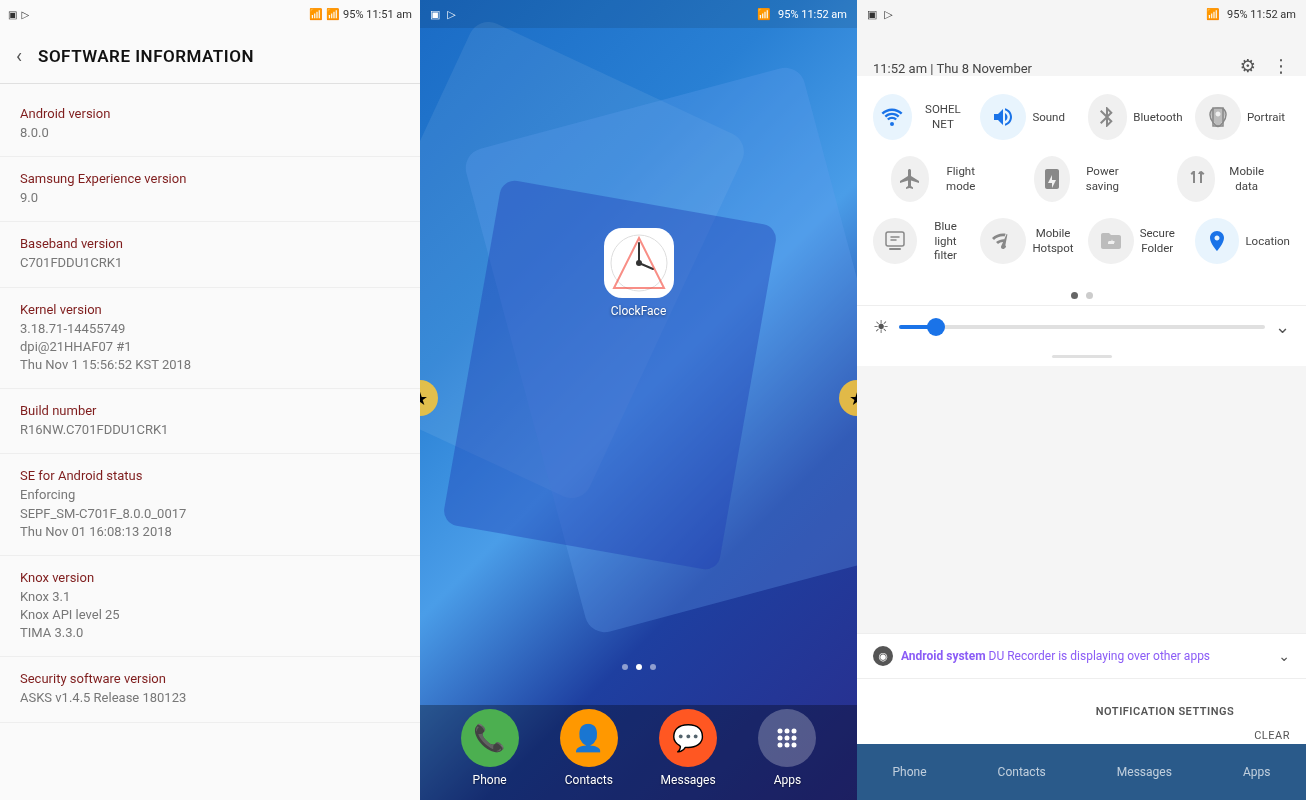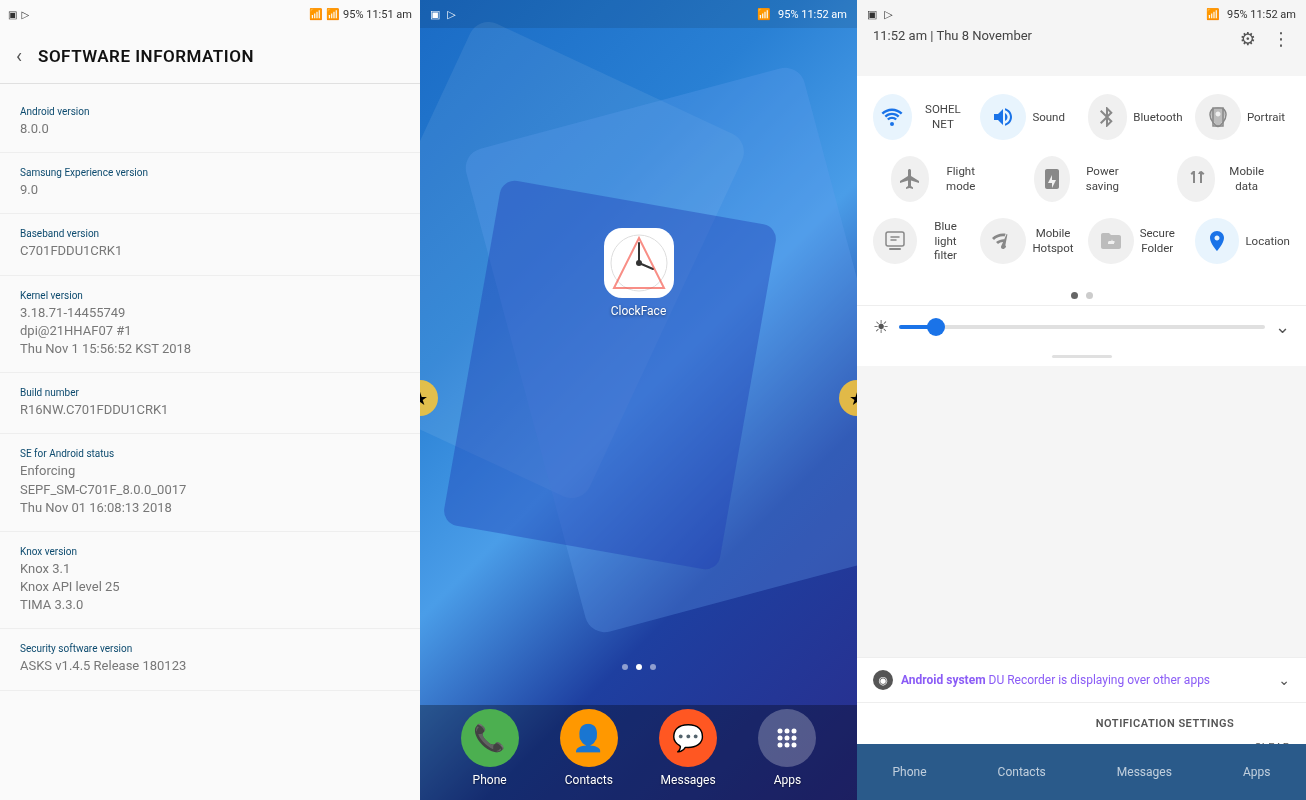--- a/index.html
+++ b/index.html
@@ -76,22 +76,22 @@
       overflow-y: auto;
       padding: 8px 0;
     }
 
     .info-item {
       padding: 14px 20px;
       border-bottom: 1px solid #eeeeee;
     }
 
     .info-label {
-      font-size: 10px;
-      color: #0c4a6e;
+      font-size: 13px;
+      color: #7f1d1d;
       font-weight: 400;
       margin-bottom: 3px;
     }
 
     .info-value {
       font-size: 13px;
       color: #777;
       line-height: 1.4;
     }
 
@@ -262,21 +262,21 @@
       justify-content: space-between;
       padding: 0 10px;
       font-size: 11px;
       color: #333;
     }
 
     .notif-header {
       height: 48px;
       background: #f5f5f5;
       display: flex;
-      align-items: flex-start;
+      align-items: flex-end;
       justify-content: space-between;
       padding: 0 16px;
     }
 
     .notif-datetime {
       font-size: 13px;
       color: #444;
     }
 
     .notif-header-icons {
@@ -450,21 +450,21 @@
       flex: 1;
     }
 
     .system-expand {
       font-size: 14px;
       color: #555;
       cursor: pointer;
     }
 
     .notif-bottom-bar {
-      height: 42px;
+      height: 66px;
       background: white;
       display: flex;
       align-items: center;
       justify-content: flex-end;
       padding: 0 16px;
       gap: 20px;
       border-top: 1px solid #eee;
     }
 
     .notif-settings-btn {

